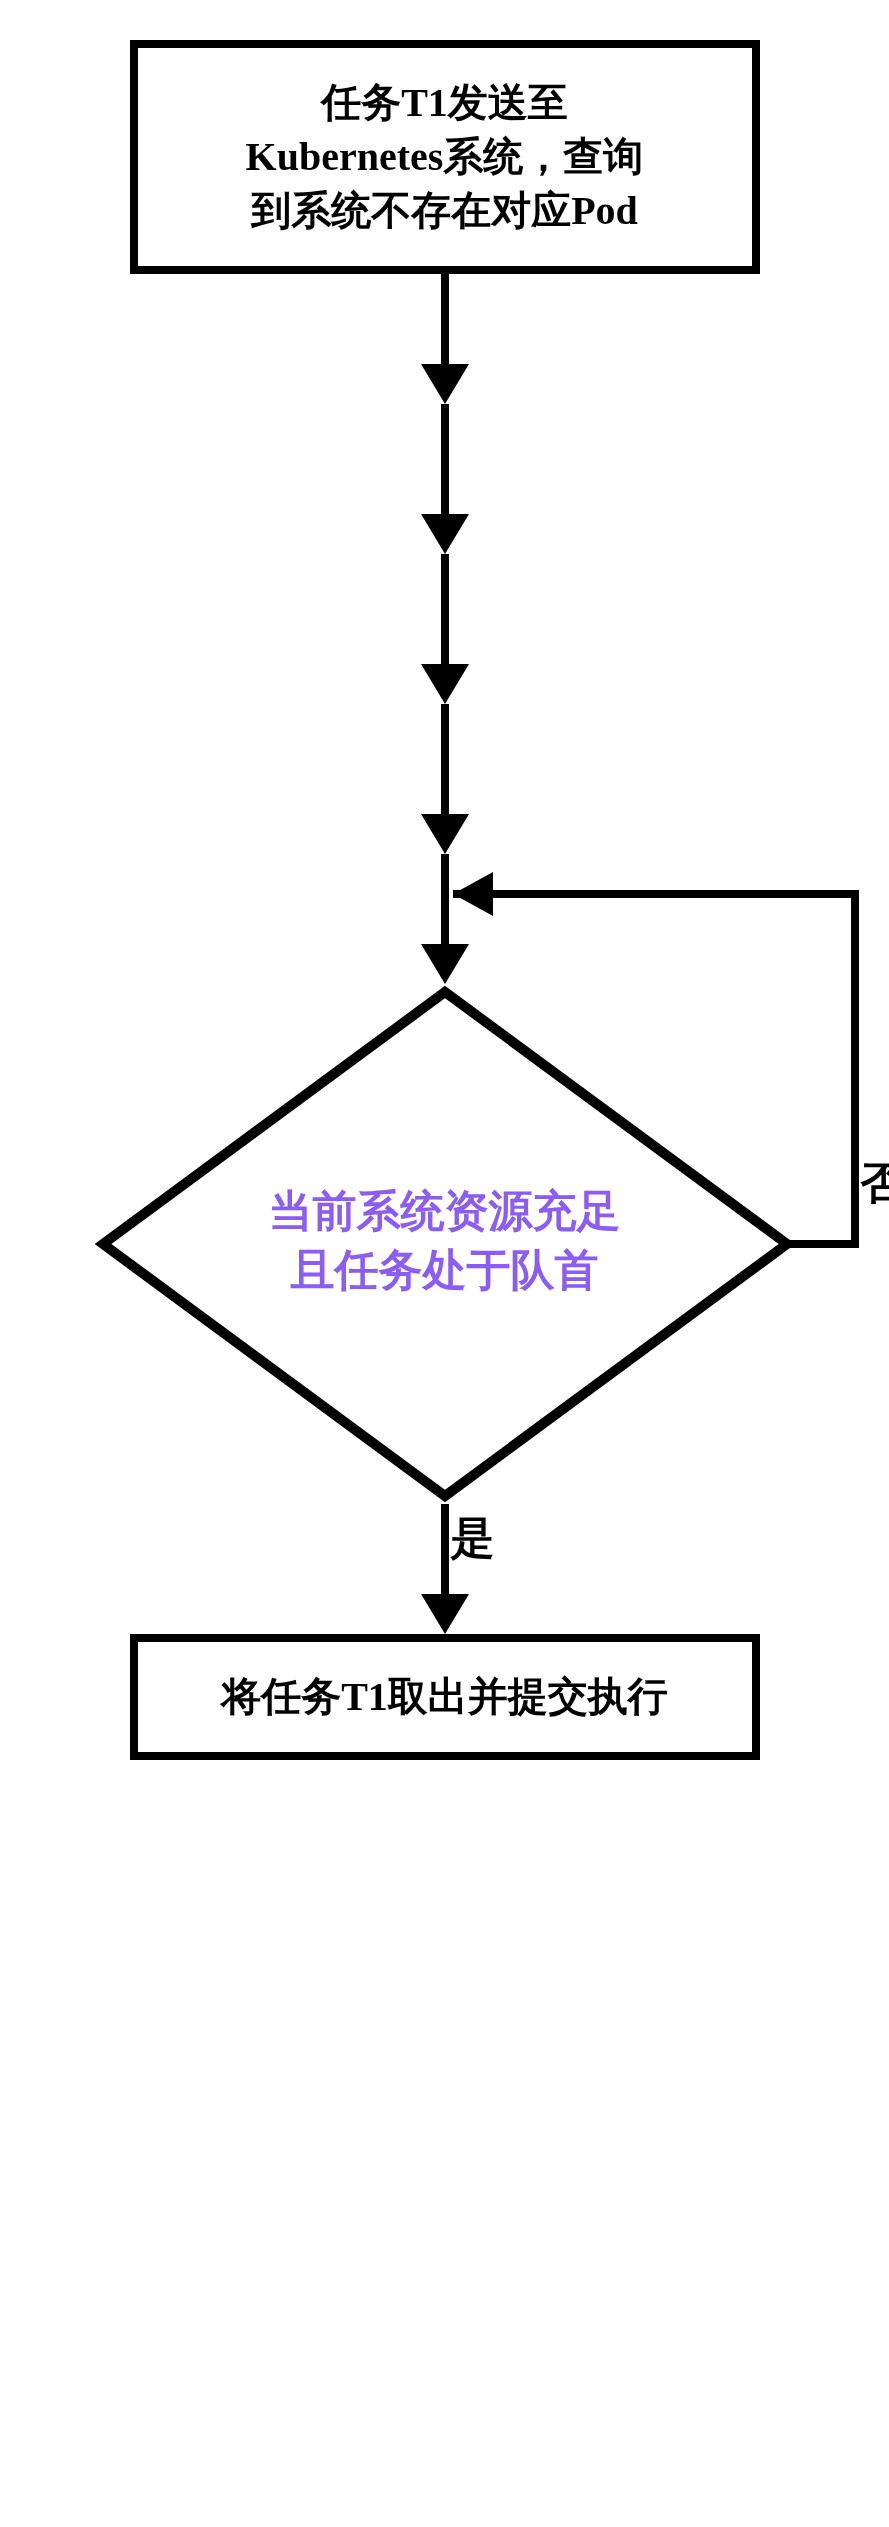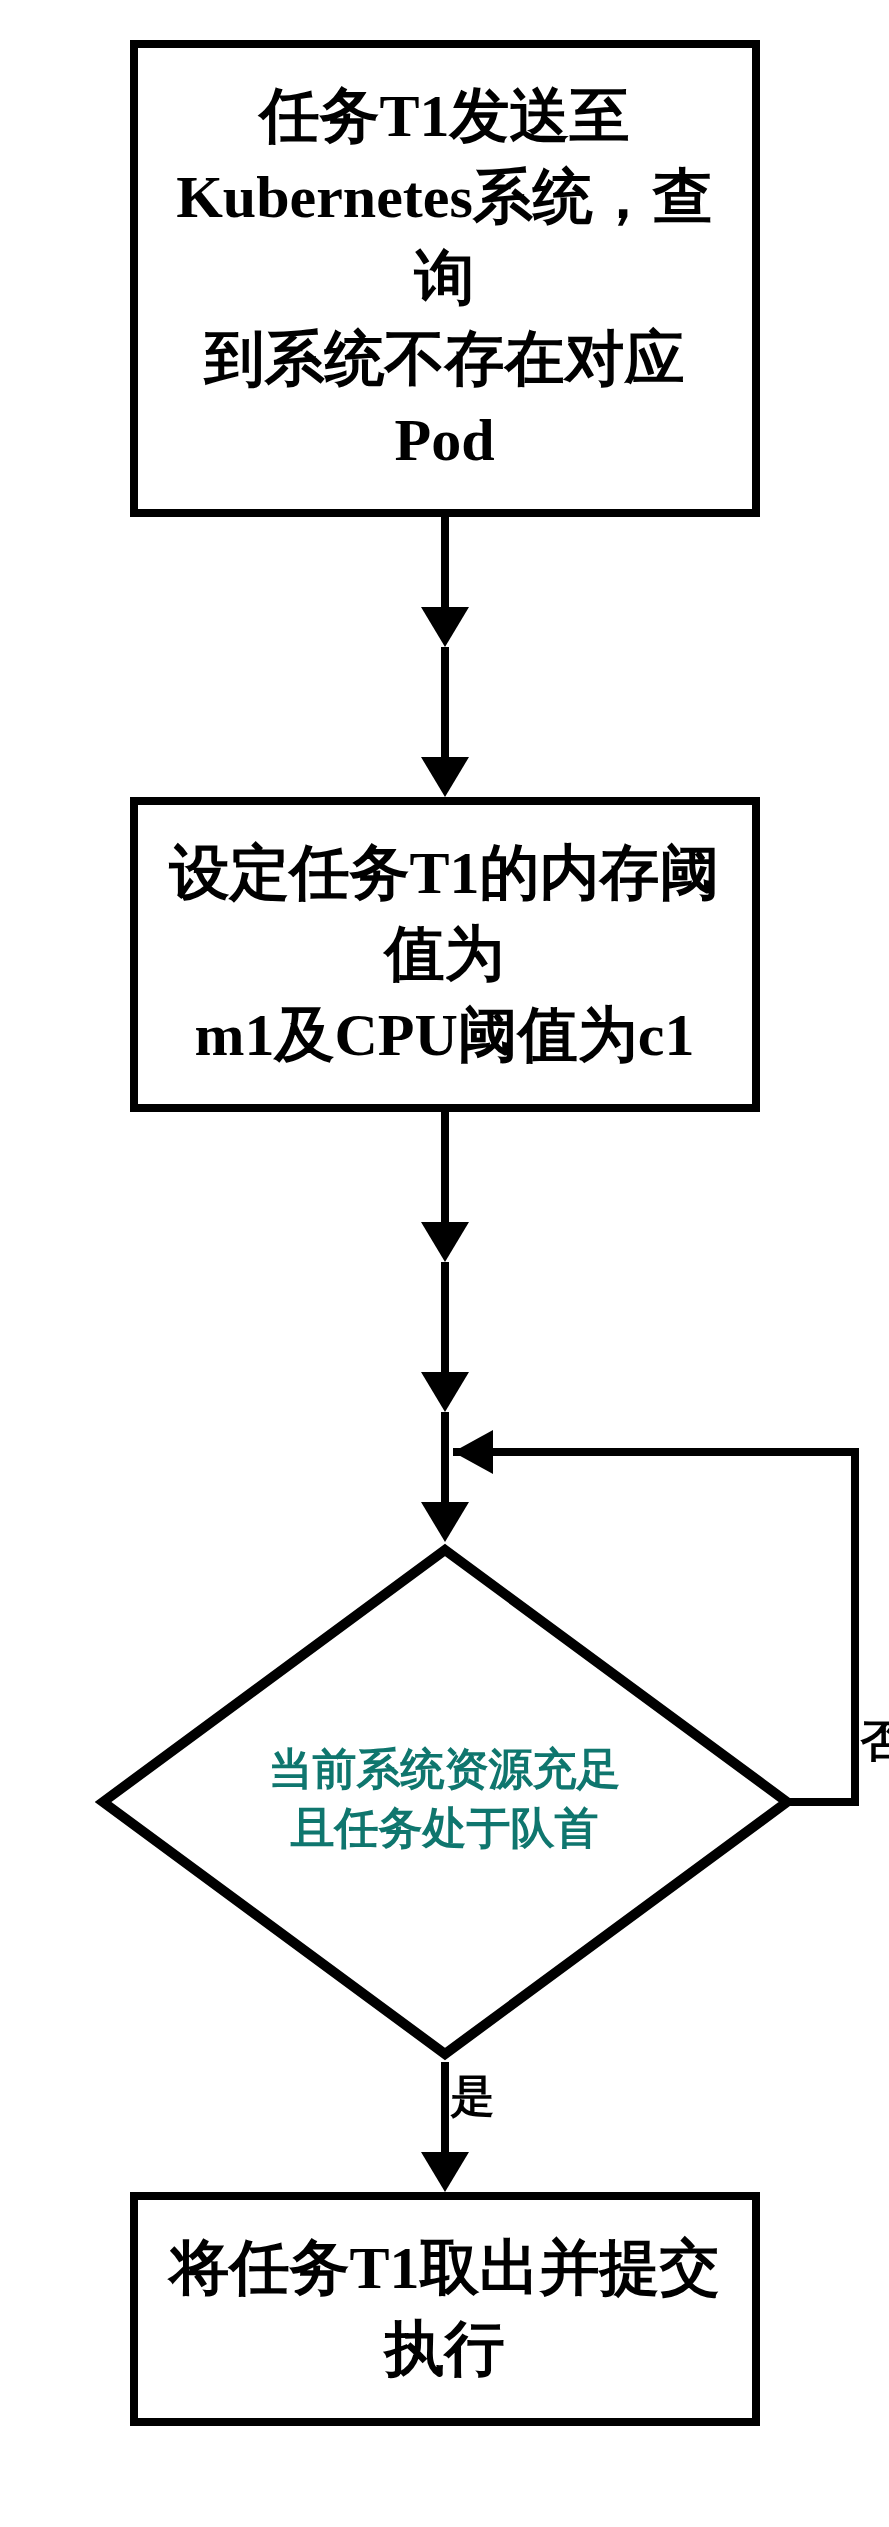--- a/index.html
+++ b/index.html
@@ -13,21 +13,21 @@
   .flow {
     display: flex;
     flex-direction: column;
     align-items: center;
     width: 700px;
   }
   .box {
     border: 8px solid #000;
     padding: 28px 30px;
     text-align: center;
-    font-size: 60px;
+    font-size: 40px;
     font-weight: bold;
     line-height: 1.35;
     width: 630px;
     box-sizing: border-box;
     background: #fff;
     color: #000;
   }
   .arrow {
     display: flex;
     flex-direction: column;
@@ -58,21 +58,21 @@
   .diamond-text {
     position: absolute;
     left: 50%;
     top: 50%;
     transform: translate(-50%, -52%);
     text-align: center;
     font-size: 44px;
     font-weight: bold;
     line-height: 1.35;
     width: 480px;
-    color: #0f766e;
+    color: #8b5cf6;
   }
   .loop-label {
     position: absolute;
     font-size: 44px;
     font-weight: bold;
     color: #000;
   }
   .yes-label {
     position: absolute;
     font-size: 44px;
@@ -93,23 +93,20 @@
     <div class="line" style="height:90px"></div>
       <div class="head"></div>
   </div>
 
 
   <div class="arrow">
     <div class="line" style="height:110px"></div>
       <div class="head"></div>
   </div>
 
-  <div class="box">
-    <span>设定任务T1的内存阈值为<br>m1及CPU阈值为c1</span>
-  </div>
 
   <div class="arrow">
     <div class="line" style="height:110px"></div>
       <div class="head"></div>
   </div>
 
 
   <div class="arrow">
     <div class="line" style="height:110px"></div>
       <div class="head"></div>

